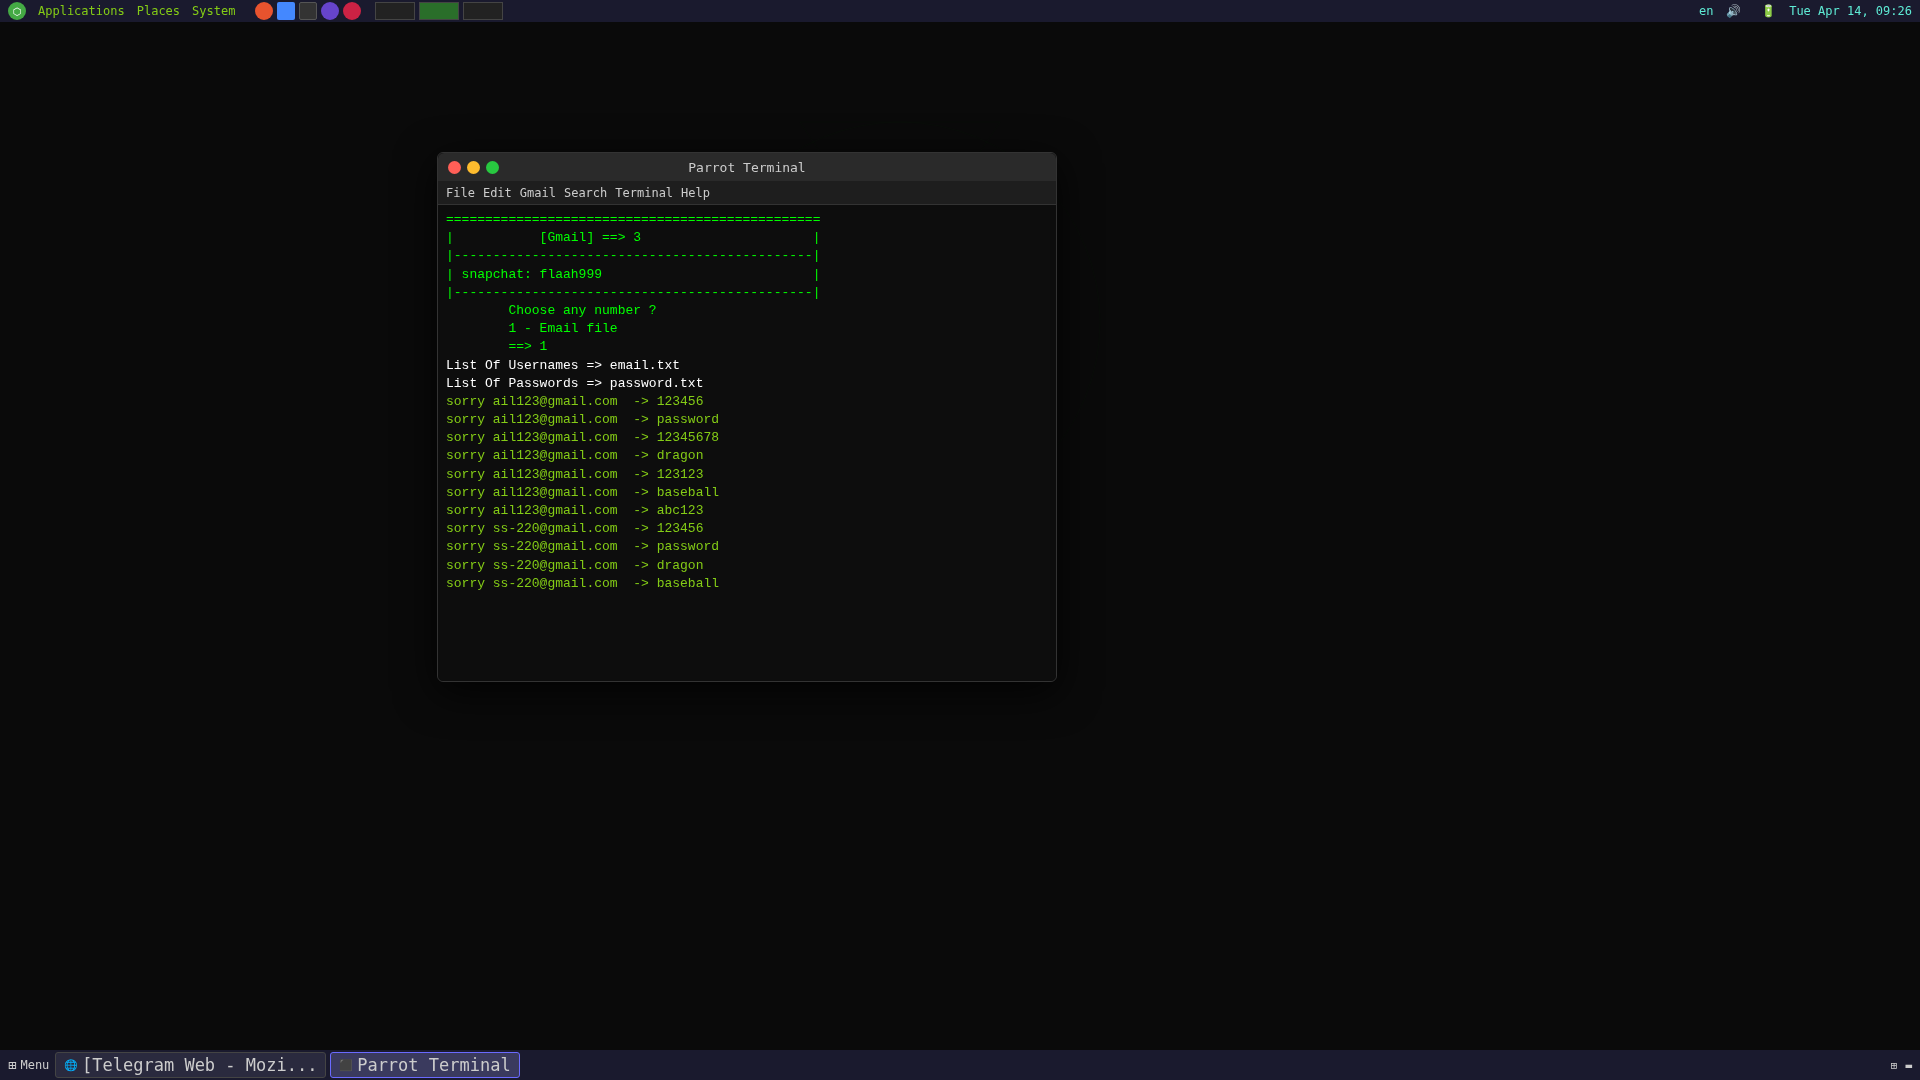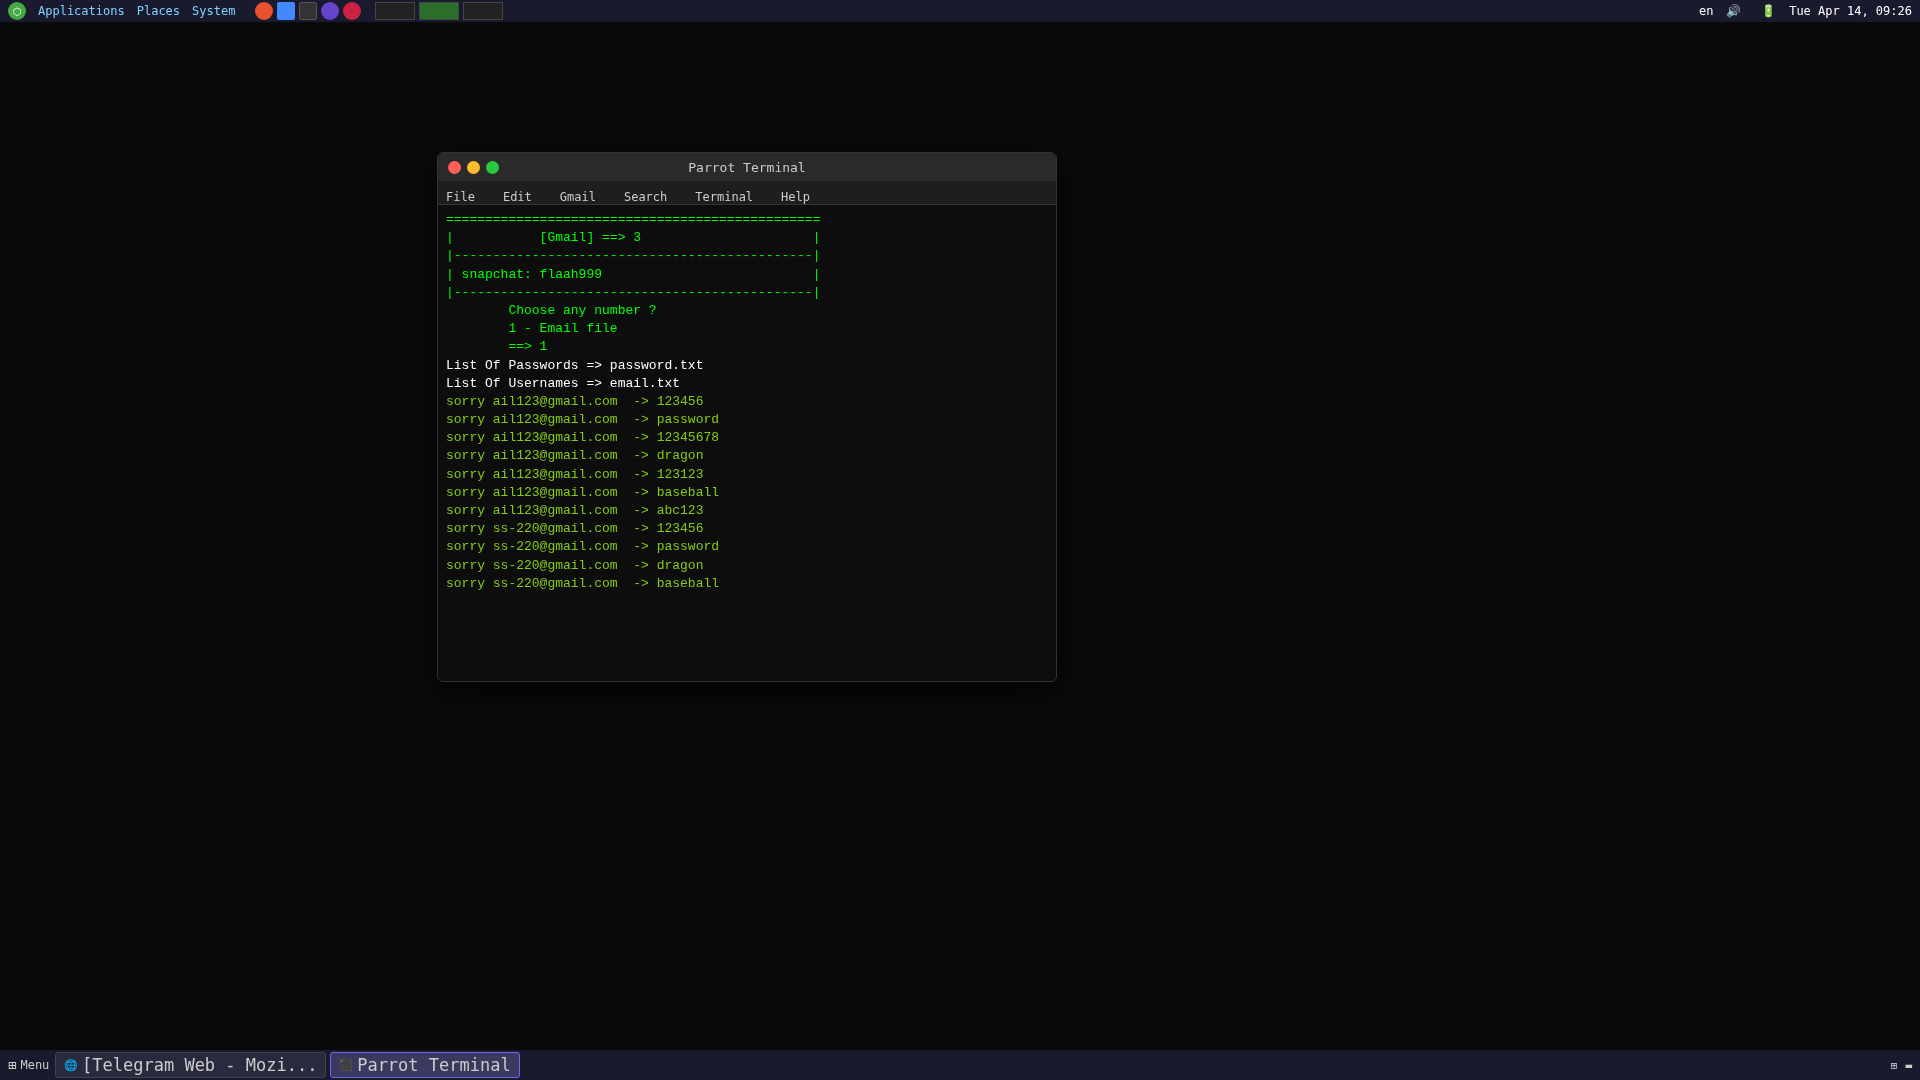--- a/index.html
+++ b/index.html
@@ -23,39 +23,39 @@
       justify-content: space-between;
       padding: 0 8px;
       z-index: 100;
     }
     .top-bar-left {
       display: flex;
       align-items: center;
       gap: 12px;
     }
     .top-bar-left span {
-      color: #7dd3fc;
+      color: #84cc16;
       font-size: 12px;
       cursor: pointer;
     }
     .top-bar-icons {
       display: flex;
       align-items: center;
       gap: 6px;
     }
     .top-bar-icon {
       width: 18px;
       height: 18px;
       border-radius: 50%;
       display: flex;
       align-items: center;
       justify-content: center;
     }
     .top-bar-right {
-      color: #ffffff;
+      color: #5eead4;
       font-size: 12px;
     }
 
     
     .desktop {
       position: absolute;
       top: 22px;
       left: 0; right: 0; bottom: 30px;
       background: #0a0a0a;
       overflow: hidden;
@@ -116,23 +116,23 @@
       transform: translateX(-50%);
       color: #ccc;
       font-size: 13px;
     }
 
     
     .terminal-menubar {
       height: 24px;
       background: #1e1e1e;
       display: flex;
-      align-items: flex-end;
+      align-items: center;
       padding: 0 8px;
-      gap: 28px;
+      gap: 8px;
       flex-shrink: 0;
       border-bottom: 1px solid #333;
     }
     .menu-item {
       color: #ccc;
       font-size: 12px;
       cursor: pointer;
     }
 
     
@@ -313,22 +313,22 @@
     <span class="term-line green">================================================</span>
         <span class="term-line green">|           [Gmail] ==&gt; 3                      |</span>
         <span class="term-line green">|----------------------------------------------|</span>
         <span class="term-line green">| snapchat: flaah999                           |</span>
         <span class="term-line green">|----------------------------------------------|</span>
         <span class="term-line green"></span>
         <span class="term-line green">        Choose any number ?</span>
         <span class="term-line green">        1 - Email file</span>
         <span class="term-line green"></span>
         <span class="term-line green">        ==&gt; 1</span>
+        <span class="term-line white">List Of Usernames =&gt; email.txt</span>
         <span class="term-line white">List Of Passwords =&gt; password.txt</span>
-        <span class="term-line white">List Of Usernames =&gt; email.txt</span>
         <span class="term-line red">sorry ail123@gmail.com  -&gt; 123456</span>
         <span class="term-line red">sorry ail123@gmail.com  -&gt; password</span>
         <span class="term-line red">sorry ail123@gmail.com  -&gt; 12345678</span>
         <span class="term-line red">sorry ail123@gmail.com  -&gt; dragon</span>
         <span class="term-line red">sorry ail123@gmail.com  -&gt; 123123</span>
         <span class="term-line red">sorry ail123@gmail.com  -&gt; baseball</span>
         <span class="term-line red">sorry ail123@gmail.com  -&gt; abc123</span>
         <span class="term-line red">sorry ss-220@gmail.com  -&gt; 123456</span>
         <span class="term-line red">sorry ss-220@gmail.com  -&gt; password</span>
         <span class="term-line red">sorry ss-220@gmail.com  -&gt; dragon</span>

